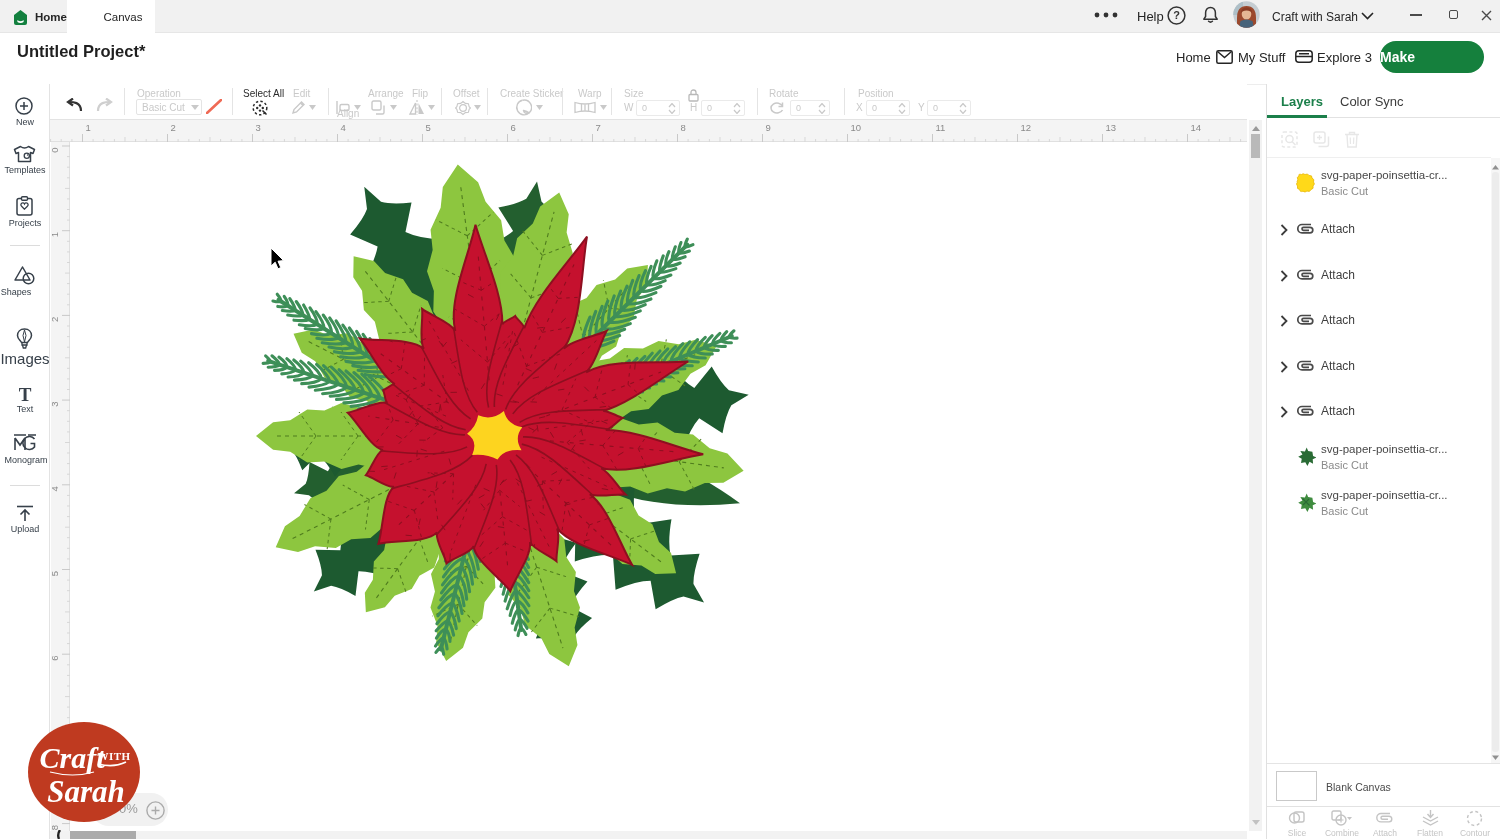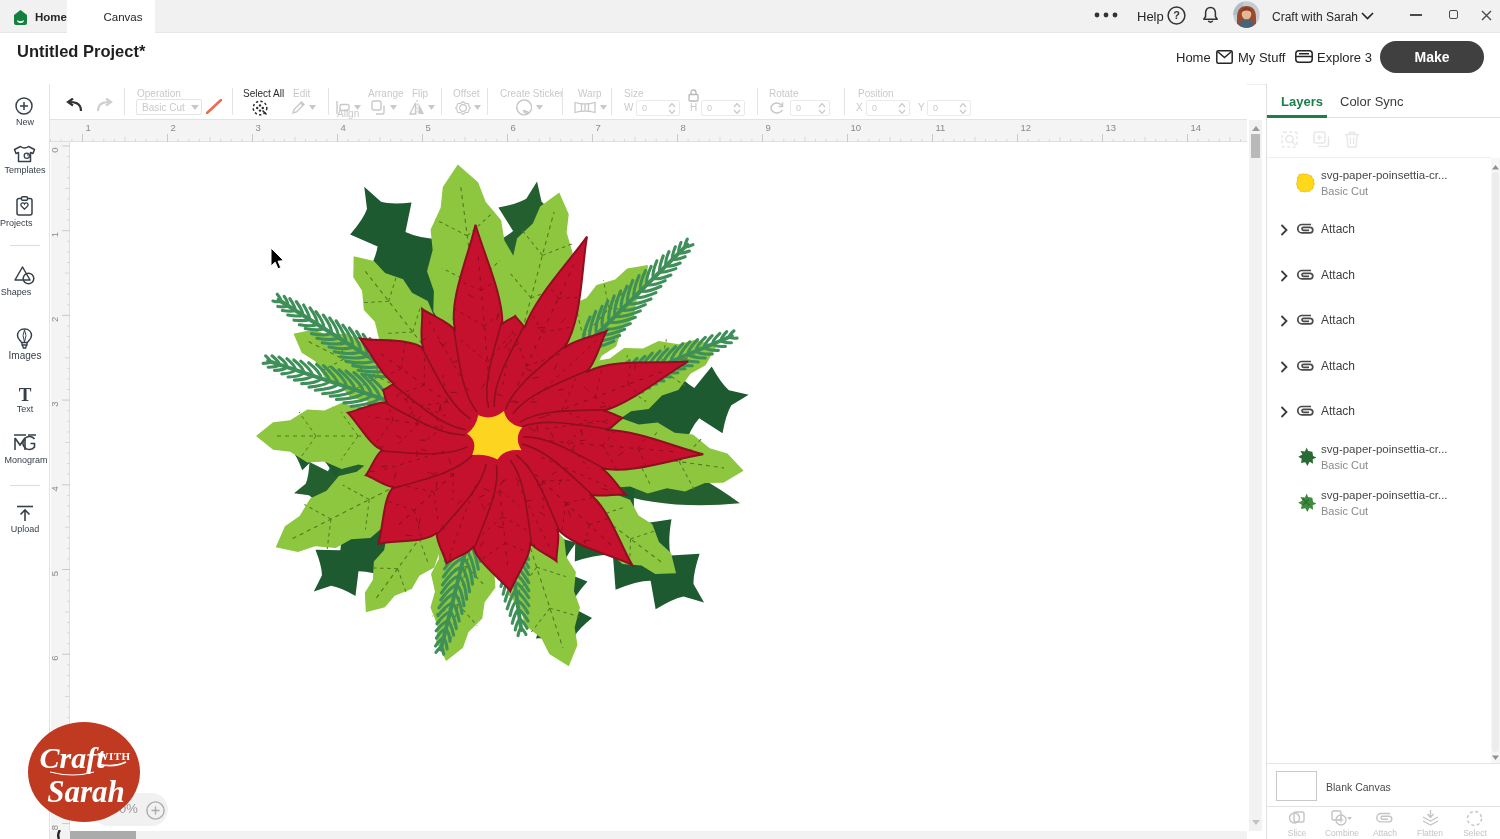--- a/index.html
+++ b/index.html
@@ -66,21 +66,21 @@
 <svg class="abs" style="left:1216px;top:50px" width="17" height="14" viewBox="0 0 17 14">
   <rect x="0.8" y="0.8" width="15.4" height="12.4" rx="1.5" fill="none" stroke="#252525" stroke-width="1.5"></rect>
   <path d="M1.5 1.5 L8.5 7.5 L15.5 1.5" fill="none" stroke="#252525" stroke-width="1.5"></path>
 </svg>
 <div class="abs" style="left:1238px;top:50px;font-size:13px;color:#252525;">My Stuff</div>
 <svg class="abs" style="left:1295px;top:50px" width="18" height="13" viewBox="0 0 18 13">
   <rect x="0.8" y="0.8" width="16.4" height="11.4" rx="3" fill="none" stroke="#252525" stroke-width="1.5"></rect>
   <path d="M1 6.5 L17 6.5 M4 3.7 L14 3.7" stroke="#252525" stroke-width="1.4"></path>
 </svg>
 <div class="abs" style="left:1317px;top:50px;font-size:13px;color:#252525;">Explore 3</div>
-<div class="abs" style="left:1380px;top:41px;width:104px;height:32px;background:#404040;border-radius:16px;color:#fff;font-size:14px;font-weight:700;text-align:center;line-height:32px;">Make</div>
+<div class="abs" style="left:1380px;top:41px;width:104px;height:32px;background:#15803d;border-radius:16px;color:#fff;font-size:14px;font-weight:700;line-height:32px;">Make</div>
 
 <div class="abs" style="left:0;top:84px;width:1500px;height:0;border-top:1px solid #ededed;"></div>
 <div class="abs" style="left:50px;top:84px;width:1197px;height:36px;background:#fff;border-bottom:1px solid #e3e3e3;"></div>
 
 <svg class="abs" style="left:65px;top:98px" width="19" height="15" viewBox="0 0 19 15">
   <path d="M16 13 C16 4 8 4 4 4" fill="none" stroke="#333" stroke-width="2.2"></path>
   <path d="M8 0.5 L3 4 L8 7.5" fill="none" stroke="#333" stroke-width="2.2"></path>
 </svg>
 <svg class="abs" style="left:95px;top:98px" width="19" height="15" viewBox="0 0 19 15">
   <path d="M3 13 C3 4 11 4 15 4" fill="none" stroke="#cfcfcf" stroke-width="2.2"></path>
@@ -222,37 +222,37 @@
   <circle cx="13.8" cy="10.8" r="2.6" fill="none" stroke="#37404a" stroke-width="1.3"></circle>
   <circle cx="14.6" cy="10" r="0.8" fill="#37404a"></circle>
 </svg>
 <div class="abs" style="left:0;top:165px;width:50px;text-align:center;font-size:9px;color:#37404a;">Templates</div>
 
 <svg class="abs" style="left:16px;top:196px" width="17" height="20" viewBox="0 0 17 20">
   <rect x="1" y="2.5" width="15" height="16.5" rx="2" fill="none" stroke="#37404a" stroke-width="1.5"></rect>
   <rect x="5.5" y="0.8" width="6" height="3.4" rx="1" fill="#fff" stroke="#37404a" stroke-width="1.4"></rect>
   <path d="M8.5 13.2 L5.6 10.3 A1.9 1.9 0 1 1 8.5 8 A1.9 1.9 0 1 1 11.4 10.3 Z" fill="none" stroke="#37404a" stroke-width="1.3"></path>
 </svg>
-<div class="abs" style="left:0;top:218px;width:32px;text-align:center;font-size:9px;color:#37404a;">Projects</div>
+<div class="abs" style="left:0;top:218px;width:50px;text-align:center;font-size:9px;color:#37404a;">Projects</div>
 
 <div class="abs" style="left:10px;top:245px;width:30px;height:1px;background:#dcdcdc;"></div>
 
 <svg class="abs" style="left:14px;top:265px" width="21" height="20" viewBox="0 0 21 20">
   <path d="M8.5 2 L16 15 L1 15 Z" fill="none" stroke="#37404a" stroke-width="1.5" stroke-linejoin="round"></path>
   <circle cx="14.5" cy="13.5" r="5.3" fill="#fff" fill-opacity="0" stroke="#37404a" stroke-width="1.5"></circle>
 </svg>
 <div class="abs" style="left:0;top:287px;width:32px;text-align:center;font-size:9px;color:#37404a;">Shapes</div>
 
 <svg class="abs" style="left:16px;top:328px" width="17" height="21" viewBox="0 0 17 21">
   <path d="M8.5 1 C4 1 1.5 4 1.5 7.5 C1.5 11 4.5 12.5 5.5 14.5 L11.5 14.5 C12.5 12.5 15.5 11 15.5 7.5 C15.5 4 13 1 8.5 1 Z" fill="none" stroke="#37404a" stroke-width="1.5"></path>
   <path d="M6 14.5 L6 17 L11 17 L11 14.5" fill="none" stroke="#37404a" stroke-width="1.3"></path>
   <path d="M6.5 17 L7.3 20 L9.7 20 L10.5 17" fill="none" stroke="#37404a" stroke-width="1.3"></path>
   <path d="M8.5 2 Q5.5 7 8.5 14 M8.5 2 Q11.5 7 8.5 14" fill="none" stroke="#37404a" stroke-width="1"></path>
 </svg>
-<div class="abs" style="left:0;top:350px;width:50px;text-align:center;font-size:10px;color:#37404a;">Images</div>
+<div class="abs" style="left:0;top:350px;width:50px;text-align:center;font-size:15px;color:#37404a;">Images</div>
 
 <div class="abs" style="left:0;top:384px;width:50px;text-align:center;font-size:19px;font-weight:700;color:#37404a;font-family:'Liberation Serif',serif;">T</div>
 <div class="abs" style="left:0;top:404px;width:50px;text-align:center;font-size:9px;color:#37404a;">Text</div>
 
 <svg class="abs" style="left:14px;top:433px" width="22" height="20" viewBox="0 0 22 20">
   <path d="M1 5 L1 17 M1 5 L6 12 L11 5 M11 5 L11 17" fill="none" stroke="#37404a" stroke-width="1.6"></path>
   <path d="M20.5 6 A6.5 6.5 0 1 0 20.5 14 L20.5 10.5 L16.5 10.5" fill="none" stroke="#37404a" stroke-width="1.6"></path>
   <path d="M0 2 L12 2 M14 2 L22 2" stroke="#37404a" stroke-width="1.4"></path>
 </svg>
 <div class="abs" style="left:0;top:455px;width:52px;text-align:center;font-size:9px;color:#37404a;">Monogram</div>
@@ -1167,15 +1167,15 @@
 </svg>
 <div class="abs" style="left:1364px;top:828px;width:42px;text-align:center;font-size:8.5px;color:#c4c4c4;">Attach</div>
 <svg class="abs" style="left:1422px;top:809px" width="17" height="18" viewBox="0 0 17 18">
   <path d="M1 8 L8.5 12 L16 8 M1 12 L8.5 16 L16 12" fill="none" stroke="#c4c4c4" stroke-width="1.4"></path>
   <path d="M8.5 1 L8.5 8 M5.5 5 L8.5 8.5 L11.5 5" fill="none" stroke="#c4c4c4" stroke-width="1.4"></path>
 </svg>
 <div class="abs" style="left:1409px;top:828px;width:42px;text-align:center;font-size:8.5px;color:#c4c4c4;">Flatten</div>
 <svg class="abs" style="left:1466px;top:810px" width="17" height="17" viewBox="0 0 17 17">
   <circle cx="8.5" cy="8.5" r="7" fill="none" stroke="#c4c4c4" stroke-width="1.4" stroke-dasharray="3 2.6"></circle>
 </svg>
-<div class="abs" style="left:1453px;top:828px;width:44px;text-align:center;font-size:8.5px;color:#c4c4c4;">Select</div>
+<div class="abs" style="left:1453px;top:828px;width:44px;text-align:center;font-size:8.5px;color:#c4c4c4;">Contour</div>
 
 </div>
 
 </body></html>

